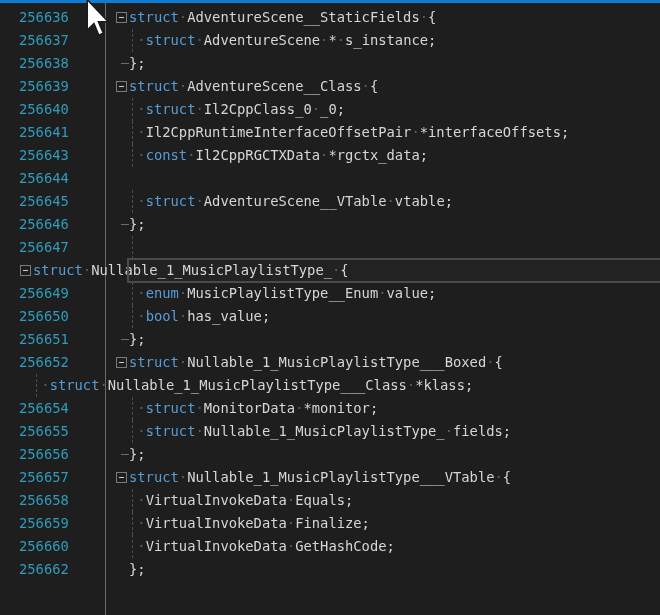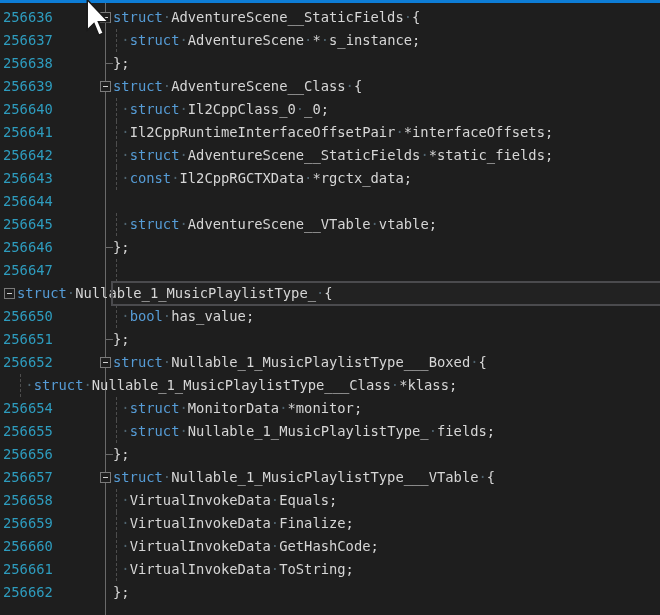--- a/index.html
+++ b/index.html
@@ -7,21 +7,21 @@
     width:660px;height:615px;overflow:hidden;position:relative;
     background:var(--bg,#1e1e1e);
     font-family:"DejaVu Sans Mono","Liberation Mono",monospace;
     font-size:13.8px;line-height:23px;
     -webkit-font-smoothing:antialiased;
   }
   .topbar{position:absolute;top:0;left:0;right:0;height:3px;background:var(--accent,#0d7dd6);z-index:6;}
   .editor{position:absolute;inset:0;}
   .margin-line{position:absolute;left:105px;top:0;bottom:0;width:1px;background:var(--marginline,#6a6a6a);z-index:0;}
   .rows{position:absolute;top:6px;left:0;right:0;}
-  .line{height:23px;display:flex;position:relative;}
+  .line{height:23px;display:flex;position:relative;margin-left:16px;}
   .ln{
     width:96px;flex:0 0 96px;box-sizing:border-box;padding-left:3px;
     color:var(--ln,#2e9cbe);user-select:none;
   }
   .margin{width:17px;flex:0 0 17px;position:relative;}
   .code{flex:1;position:relative;white-space:pre;color:var(--plain,#d6d6d6);}
   .tok-k{color:var(--kw,#569cd6);}
   .tok-p{color:var(--plain,#d6d6d6);}
   .tok-w{color:var(--ws,#4f6470);}
   .guide{position:absolute;left:3px;top:0;bottom:0;width:0;border-left:1px dashed var(--guide,#4d4d4d);}
@@ -81,25 +81,20 @@
         <div class="ln">256640</div>
         <div class="margin"></div>
         <div class="code"><div class="guide"></div><span class="tok-w"> ·</span><span class="tok-k">struct</span><span class="tok-w">·</span><span class="tok-p">Il2CppClass_0</span><span class="tok-w">·</span><span class="tok-p">_0;</span></div>
       </div>
       <div class="line">
         <div class="ln">256641</div>
         <div class="margin"></div>
         <div class="code"><div class="guide"></div><span class="tok-w"> ·</span><span class="tok-p">Il2CppRuntimeInterfaceOffsetPair</span><span class="tok-w">·</span><span class="tok-p">*interfaceOffsets;</span></div>
       </div>
       <div class="line">
-        <div class="ln">256642</div>
-        <div class="margin"></div>
-        <div class="code"><div class="guide"></div><span class="tok-w"> ·</span><span class="tok-k">struct</span><span class="tok-w">·</span><span class="tok-p">AdventureScene__StaticFields</span><span class="tok-w">·</span><span class="tok-p">*static_fields;</span></div>
-      </div>
-      <div class="line">
         <div class="ln">256643</div>
         <div class="margin"></div>
         <div class="code"><div class="guide"></div><span class="tok-w"> ·</span><span class="tok-k">const</span><span class="tok-w">·</span><span class="tok-p">Il2CppRGCTXData</span><span class="tok-w">·</span><span class="tok-p">*rgctx_data;</span></div>
       </div>
       <div class="line">
         <div class="ln">256644</div>
         <div class="margin"></div>
       </div>
       <div class="line">
         <div class="ln">256645</div>
@@ -121,20 +116,25 @@
       <div class="line">
         <div class="curline"></div>
         <div class="margin">
           <div class="foldbox">
             <span class="minus"></span>
           </div>
         </div>
         <div class="code"><span class="tok-k">struct</span><span class="tok-w">·</span><span class="tok-p">Nullable_1_MusicPlaylistType_</span><span class="tok-w">·</span><span class="tok-p">{</span></div>
       </div>
       <div class="line">
+        <div class="ln">256649</div>
+        <div class="margin"></div>
+        <div class="code"><div class="guide"></div><span class="tok-w"> ·</span><span class="tok-k">enum</span><span class="tok-w">·</span><span class="tok-p">MusicPlaylistType__Enum</span><span class="tok-w">·</span><span class="tok-p">value;</span></div>
+      </div>
+      <div class="line">
         <div class="ln">256650</div>
         <div class="margin"></div>
         <div class="code"><div class="guide"></div><span class="tok-w"> ·</span><span class="tok-k">bool</span><span class="tok-w">·</span><span class="tok-p">has_value;</span></div>
       </div>
       <div class="line">
         <div class="ln">256651</div>
         <div class="margin">
           <div class="endtick"></div>
         </div>
         <div class="code"><span class="tok-p">};</span></div>
@@ -185,25 +185,20 @@
       </div>
       <div class="line">
         <div class="ln">256659</div>
         <div class="margin"></div>
         <div class="code"><div class="guide"></div><span class="tok-w"> ·</span><span class="tok-p">VirtualInvokeData</span><span class="tok-w">·</span><span class="tok-p">Finalize;</span></div>
       </div>
       <div class="line">
         <div class="ln">256660</div>
         <div class="margin"></div>
         <div class="code"><div class="guide"></div><span class="tok-w"> ·</span><span class="tok-p">VirtualInvokeData</span><span class="tok-w">·</span><span class="tok-p">GetHashCode;</span></div>
-      </div>
-      <div class="line">
-        <div class="ln">256661</div>
-        <div class="margin"></div>
-        <div class="code"><div class="guide"></div><span class="tok-w"> ·</span><span class="tok-p">VirtualInvokeData</span><span class="tok-w">·</span><span class="tok-p">ToString;</span></div>
       </div>
       <div class="line">
         <div class="ln">256662</div>
         <div class="margin"></div>
         <div class="code"><span class="tok-p">};</span></div>
       </div>
     </div>
   <svg class="cursor" viewBox="0 0 20 31">
     <path d="M1.5 0.5 L1.5 23.5 L6.6 18.6 L10.2 27.3 L13.6 25.8 L9.9 17.2 L17.3 17.2 Z" fill="#ffffff" stroke="#1a1a1a" stroke-width="1.1"></path>
   </svg>

